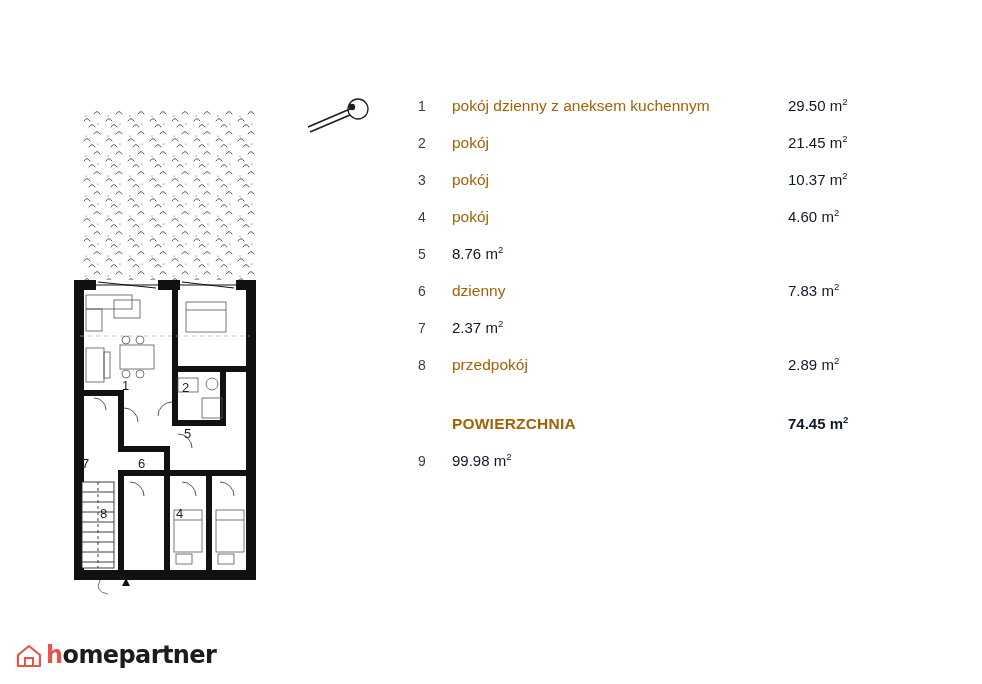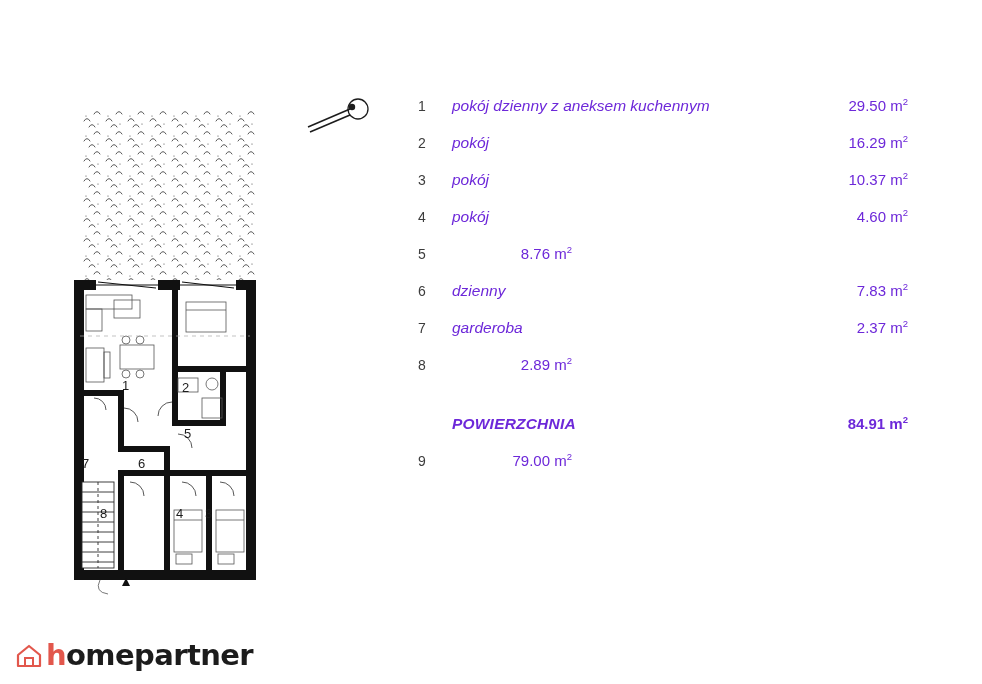--- a/index.html
+++ b/index.html
@@ -52,28 +52,27 @@
   .legend-num {
     width: 34px;
     flex: 0 0 34px;
     font-size: 14px;
     color: #3c3c3c;
     text-align: left;
   }
   .legend-name {
     flex: 1 1 auto;
     font-size: 15.5px;
-    color: #6d28d9;
-    font-style: italic;
+    color: #a16207;
   }
   .legend-area {
     flex: 0 0 120px;
-    text-align: right;
+    text-align: left;
     font-size: 15px;
-    color: #6d28d9;
+    color: #0f172a;
     white-space: nowrap;
   }
   .legend-area sup {
     font-size: 9.5px;
     vertical-align: super;
   }
   .total-row {
     height: 37px;
     margin-top: 22px;
   }
@@ -95,21 +94,21 @@
     align-items: center;
     height: 34px;
   }
   #logo-mark {
     width: 30px;
     height: 30px;
     margin-right: 2px;
     position: relative;
   }
   #logo-text {
-    font-size: 29px;
+    font-size: 24px;
     letter-spacing: -0.6px;
     color: #1c1c1c;
     font-family: "DejaVu Sans", sans-serif;
     font-weight: 600;
   }
   #logo-text .accent {
     color: #e2574c;
   }
 </style>
 </head>
@@ -270,21 +269,21 @@
 
   <div class="legend-row">
     <div class="legend-num">1</div>
     <div class="legend-name">pokój dzienny z aneksem kuchennym</div>
     <div class="legend-area"><span>29.50</span> <span>m</span><sup>2</sup></div>
   </div>
 
   <div class="legend-row">
     <div class="legend-num">2</div>
     <div class="legend-name">pokój</div>
-    <div class="legend-area"><span>16.29</span> <span>m</span><sup>2</sup></div>
+    <div class="legend-area"><span>21.45</span> <span>m</span><sup>2</sup></div>
   </div>
 
   <div class="legend-row">
     <div class="legend-num">3</div>
     <div class="legend-name">pokój</div>
     <div class="legend-area"><span>10.37</span> <span>m</span><sup>2</sup></div>
   </div>
 
   <div class="legend-row">
     <div class="legend-num">4</div>
@@ -298,38 +297,38 @@
   </div>
 
   <div class="legend-row">
     <div class="legend-num">6</div>
     <div class="legend-name">dzienny</div>
     <div class="legend-area"><span>7.83</span> <span>m</span><sup>2</sup></div>
   </div>
 
   <div class="legend-row">
     <div class="legend-num">7</div>
-    <div class="legend-name">garderoba</div>
     <div class="legend-area"><span>2.37</span> <span>m</span><sup>2</sup></div>
   </div>
 
   <div class="legend-row">
     <div class="legend-num">8</div>
+    <div class="legend-name">przedpokój</div>
     <div class="legend-area"><span>2.89</span> <span>m</span><sup>2</sup></div>
   </div>
 
   <div class="legend-row total-row">
     <div class="legend-num"></div>
     <div class="legend-name">POWIERZCHNIA</div>
-    <div class="legend-area"><span>84.91</span> <span>m</span><sup>2</sup></div>
+    <div class="legend-area"><span>74.45</span> <span>m</span><sup>2</sup></div>
   </div>
 
   <div class="legend-row">
     <div class="legend-num">9</div>
-    <div class="legend-area"><span>79.00</span> <span>m</span><sup>2</sup></div>
+    <div class="legend-area"><span>99.98</span> <span>m</span><sup>2</sup></div>
   </div>
 
 </div>
 
 <div id="logo">
   <div id="logo-mark">
     <svg width="30" height="30" viewBox="0 0 30 30" xmlns="http://www.w3.org/2000/svg">
       <path d="M4 15 L15 6 L26 15 L26 26 L4 26 Z" fill="none" stroke="#e2574c" stroke-width="2.2" stroke-linejoin="round"></path>
       <path d="M11 26 L11 18 L19 18 L19 26" fill="none" stroke="#e2574c" stroke-width="2"></path>
     </svg>

